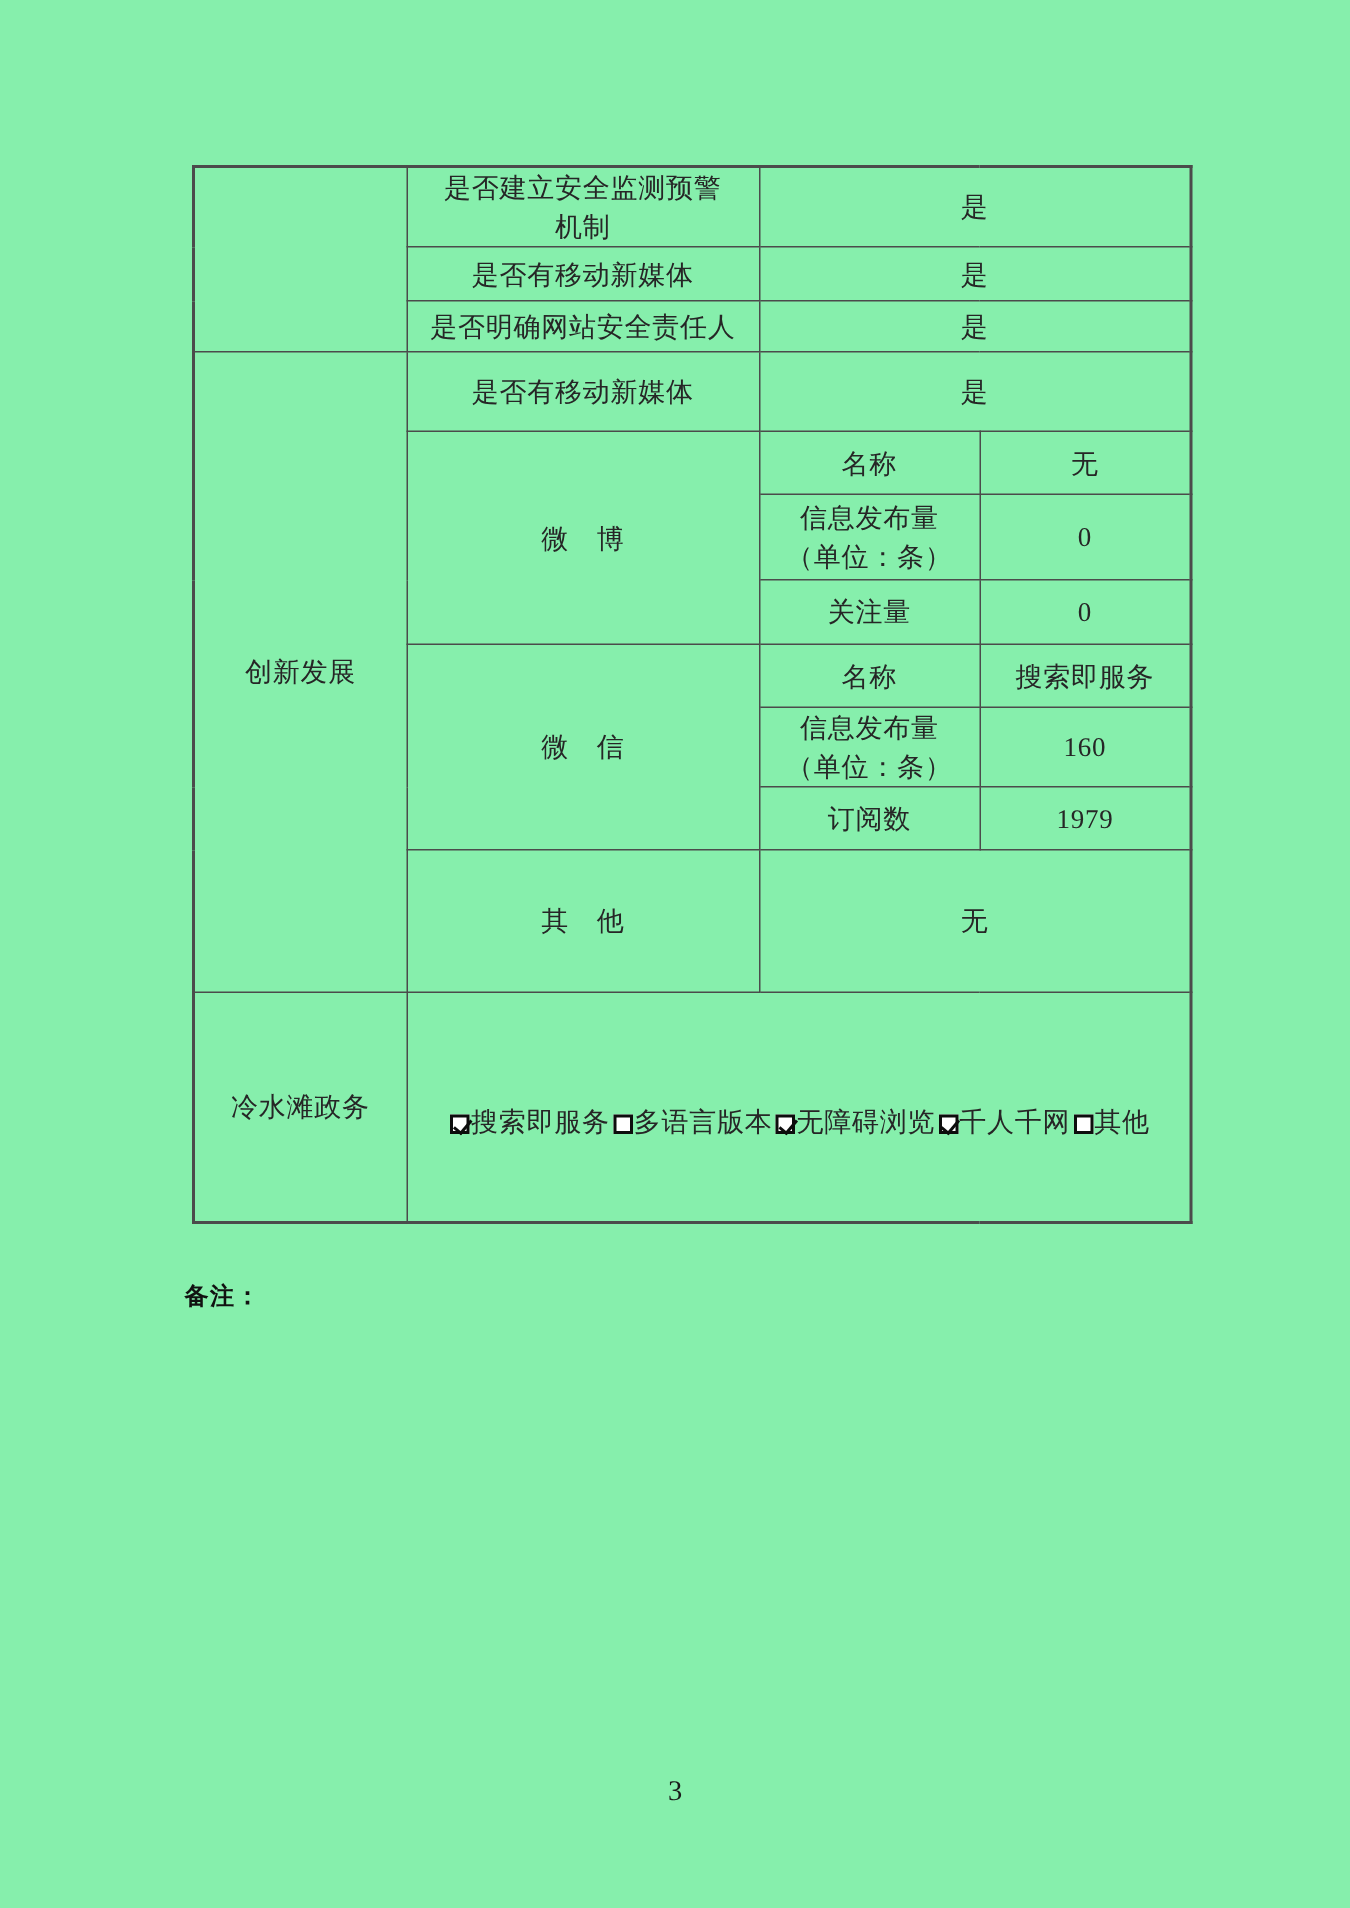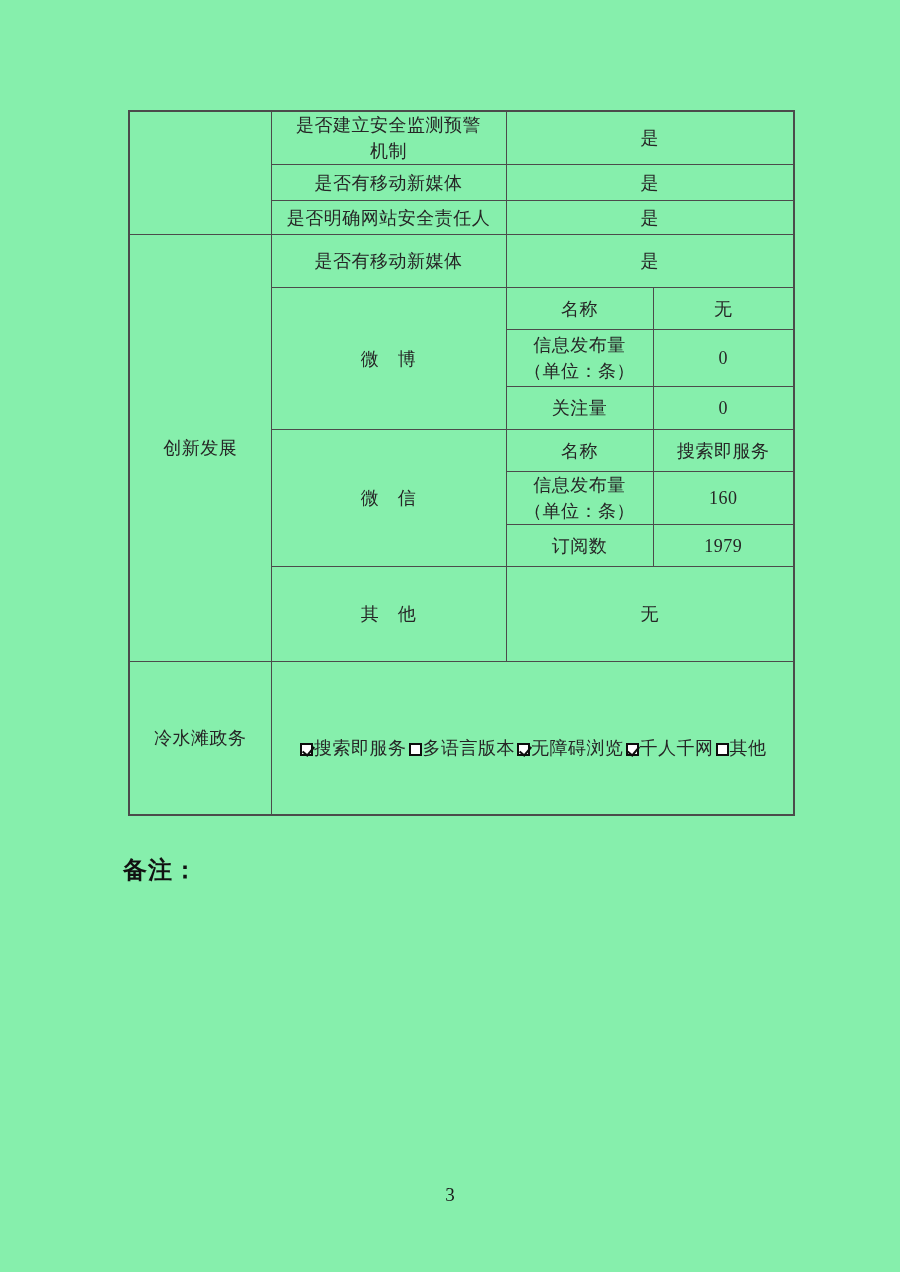--- a/index.html
+++ b/index.html
@@ -60,21 +60,21 @@
     border-right: 2.6px solid #0d0d0d;
     border-bottom: 2.6px solid #0d0d0d;
     transform: rotate(40deg);
   }
   .remark {
     position: absolute;
     left: 123px;
     top: 854px;
     font-family: "Liberation Sans", "DejaVu Sans", sans-serif;
     font-weight: bold;
-    font-size: 24px;
+    font-size: 16px;
     color: #111;
     letter-spacing: 1px;
   }
   .page-number {
     position: absolute;
     left: 0;
     width: 100%;
     top: 1184px;
     text-align: center;
     font-size: 19px;

